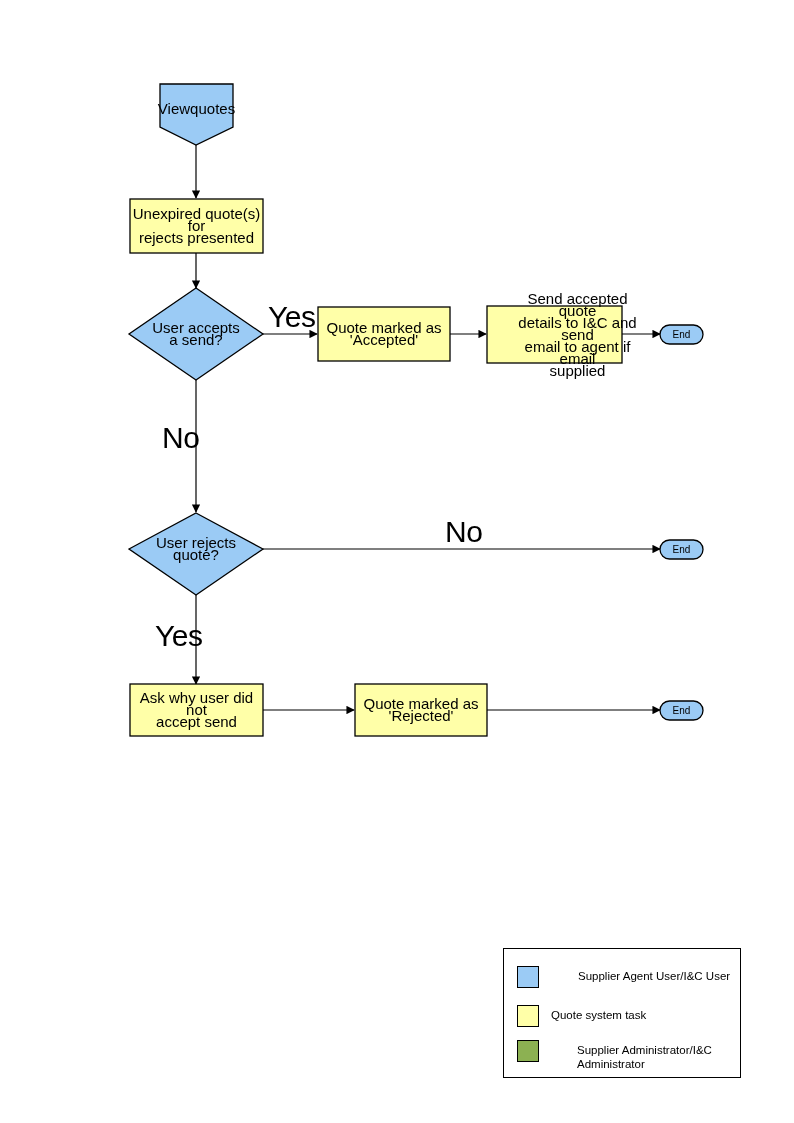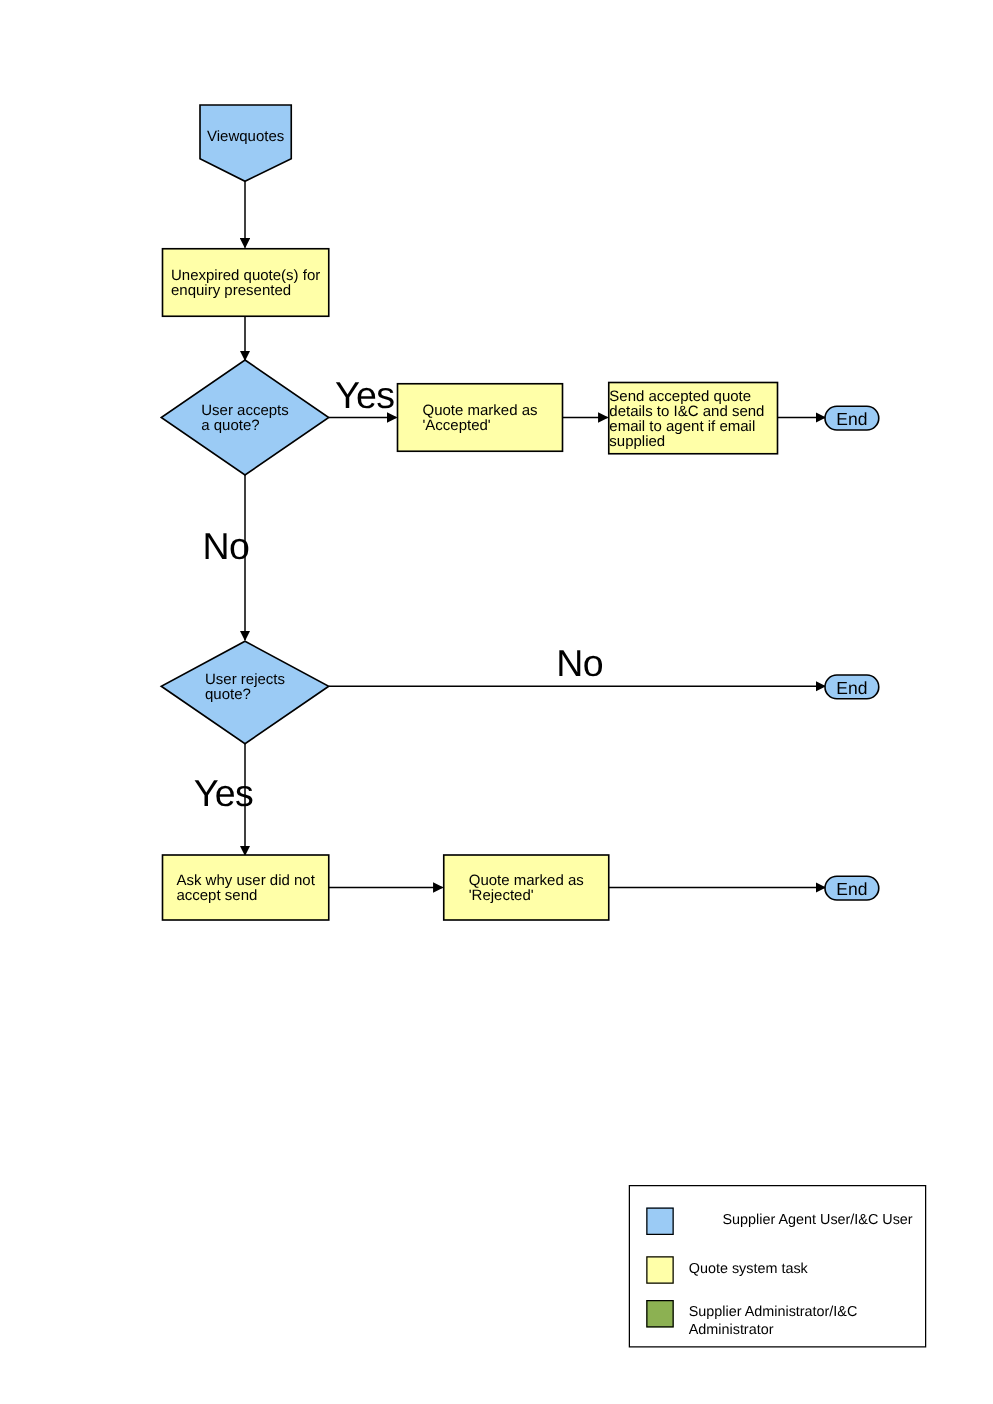--- a/index.html
+++ b/index.html
@@ -19,22 +19,23 @@
     left: 0;
     top: 0;
     width: 794px;
     height: 1123px;
   }
   .node-label {
     position: absolute;
     display: flex;
     align-items: center;
     justify-content: center;
+    text-align: center;
     font-family: "Liberation Sans", sans-serif;
-    font-size: 12px;
+    font-size: 15px;
     line-height: 12px;
     color: #000000;
     pointer-events: none;
     white-space: pre-line;
   }
   .edge-label {
     position: absolute;
     font-family: "Liberation Sans", sans-serif;
     font-size: 30px;
     line-height: 26px;
@@ -69,21 +70,21 @@
     font-family: "Liberation Sans", sans-serif;
     font-size: 11.5px;
     line-height: 14px;
     color: #000000;
     padding-top: 3px;
     white-space: pre-line;
   }
   .end-text {
     position: absolute;
     font-family: "Liberation Sans", sans-serif;
-    font-size: 14px;
+    font-size: 10px;
     color: #000000;
     display: flex;
     align-items: center;
     justify-content: center;
     pointer-events: none;
   }
 </style>
 </head>
 <body>
 
@@ -126,29 +127,29 @@
   <rect x="130" y="684" width="133" height="52" fill="#FFFFA8" stroke="#000000" stroke-width="1.3"></rect>
 
   <rect x="355" y="684" width="132" height="52" fill="#FFFFA8" stroke="#000000" stroke-width="1.3"></rect>
 
   <rect x="660" y="701" width="43" height="19" rx="9.5" ry="9.5" fill="#9BCBF5" stroke="#000000" stroke-width="1.3"></rect>
 </svg>
 
 <div class="node-label" style="left:160px; top:84px; width:73px; height:50px;">Viewquotes</div>
 
 <div class="node-label" style="left:130px; top:199px; width:133px; height:54px;">Unexpired quote(s) for
-enquiry presented</div>
+rejects presented</div>
 
 <div class="node-label" style="left:145px; top:310px; width:102px; height:48px;">User accepts
-a quote?</div>
+a send?</div>
 
 <div class="node-label" style="left:318px; top:307px; width:132px; height:54px;">Quote  marked as
 'Accepted'</div>
 
-<div class="node-label" style="left:482px; top:306px; width:135px; height:57px;">Send accepted quote
+<div class="node-label" style="left:510px; top:306px; width:135px; height:57px;">Send accepted quote
 details to I&amp;C and send
 email to agent if email
 supplied</div>
 
 <div class="end-text" style="left:660px; top:325px; width:43px; height:19px;">End</div>
 
 <div class="node-label" style="left:145px; top:525px; width:102px; height:48px;">User rejects
 quote?</div>
 
 <div class="end-text" style="left:660px; top:540px; width:43px; height:19px;">End</div>
@@ -171,18 +172,18 @@
 
 <div class="legend-box">
   <div class="legend-row" style="top:17px;gap:27px;">
     <span class="legend-swatch" style="background:#9BCBF5;"></span>
     <span class="legend-text">Supplier Agent User/I&amp;C User</span>
   </div>
   <div class="legend-row" style="top:56px;">
     <span class="legend-swatch" style="background:#FFFFA8;"></span>
     <span class="legend-text">Quote system task</span>
   </div>
-  <div class="legend-row" style="top:91px;">
+  <div class="legend-row" style="top:91px;gap:26px;">
     <span class="legend-swatch" style="background:#8CB152;"></span>
     <span class="legend-text">Supplier Administrator/I&amp;C
 Administrator</span>
   </div>
 </div>
 
 </body></html>

